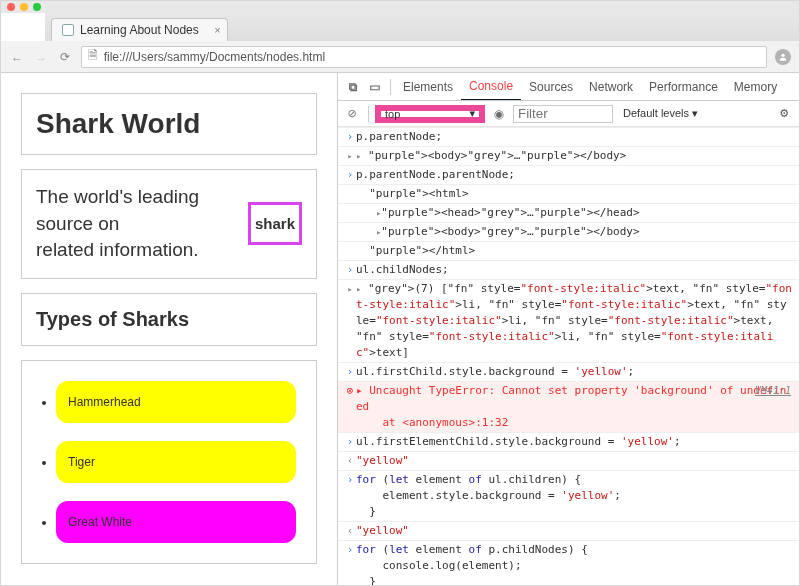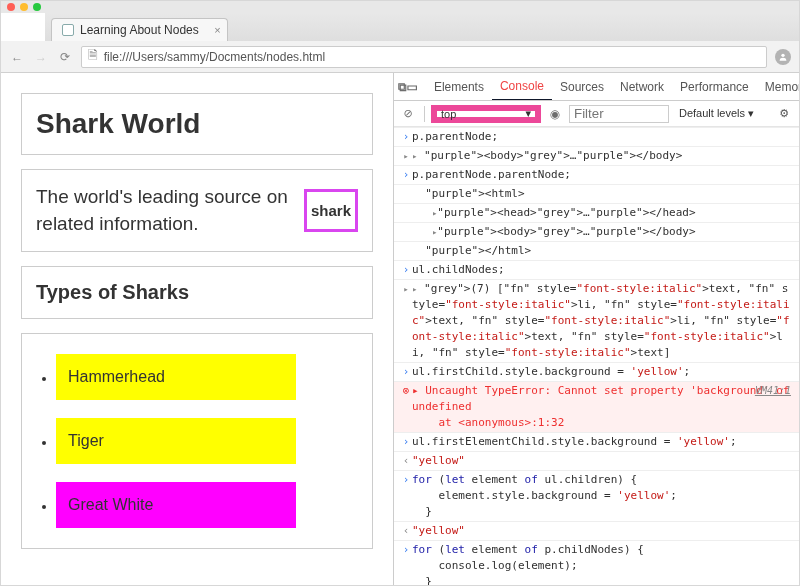--- a/index.html
+++ b/index.html
@@ -71,37 +71,37 @@
     align-items:center;
     padding:0 6px;
     font-size:12px;
     color:#555;
   }
   .omnibox .icon{margin-right:6px;font-size:12px;color:#777;}
   .avatar{width:16px;height:16px;border-radius:50%;background:#b3b3b3;display:flex;align-items:center;justify-content:center;color:#fff;font-size:12px;}
   
   .split{display:flex;height:calc(100% - 72px);}
   .page-panel{
-    width:393px;
+    width:337px;
     border-right:1px solid #ccc;
     padding:20px 20px;
     overflow:auto;
   }
   .devtools{flex:1;display:flex;flex-direction:column;min-width:0;}
   
   .card{border:1px solid #ccc;padding:14px 14px;margin-bottom:14px;}
   .card h1{font-size:28px;font-weight:700;}
   .card h2{font-size:20px;font-weight:700;}
   .row2{display:flex;align-items:center;}
   .row2 .txt{flex:1;font-size:19px;line-height:1.4;}
   .row2 .tagbox{border:3px solid #d946ef;padding:10px 4px;margin-left:12px;font-weight:600;font-size:15px;}
   .ulcard{border:1px solid #ccc;padding:20px 14px;}
   .ulcard ul{list-style:disc;padding-left:20px;}
   .ulcard li{ padding:0; margin-bottom:18px;}
-  .ulcard li span.bar{display:inline-block;width:240px;padding:14px 12px;font-size:16px;}
+  .ulcard li span.bar{display:inline-block;width:240px;padding:14px 12px;font-size:12px;border-radius:12px;}
   .bar.yellow{background:yellow;}
   .bar.fuchsia{background:fuchsia;}
   
   .dt-tabs{
     height:28px;
     border-bottom:1px solid #ccc;
     display:flex;
     align-items:center;
     font-size:12px;
     color:#333;

